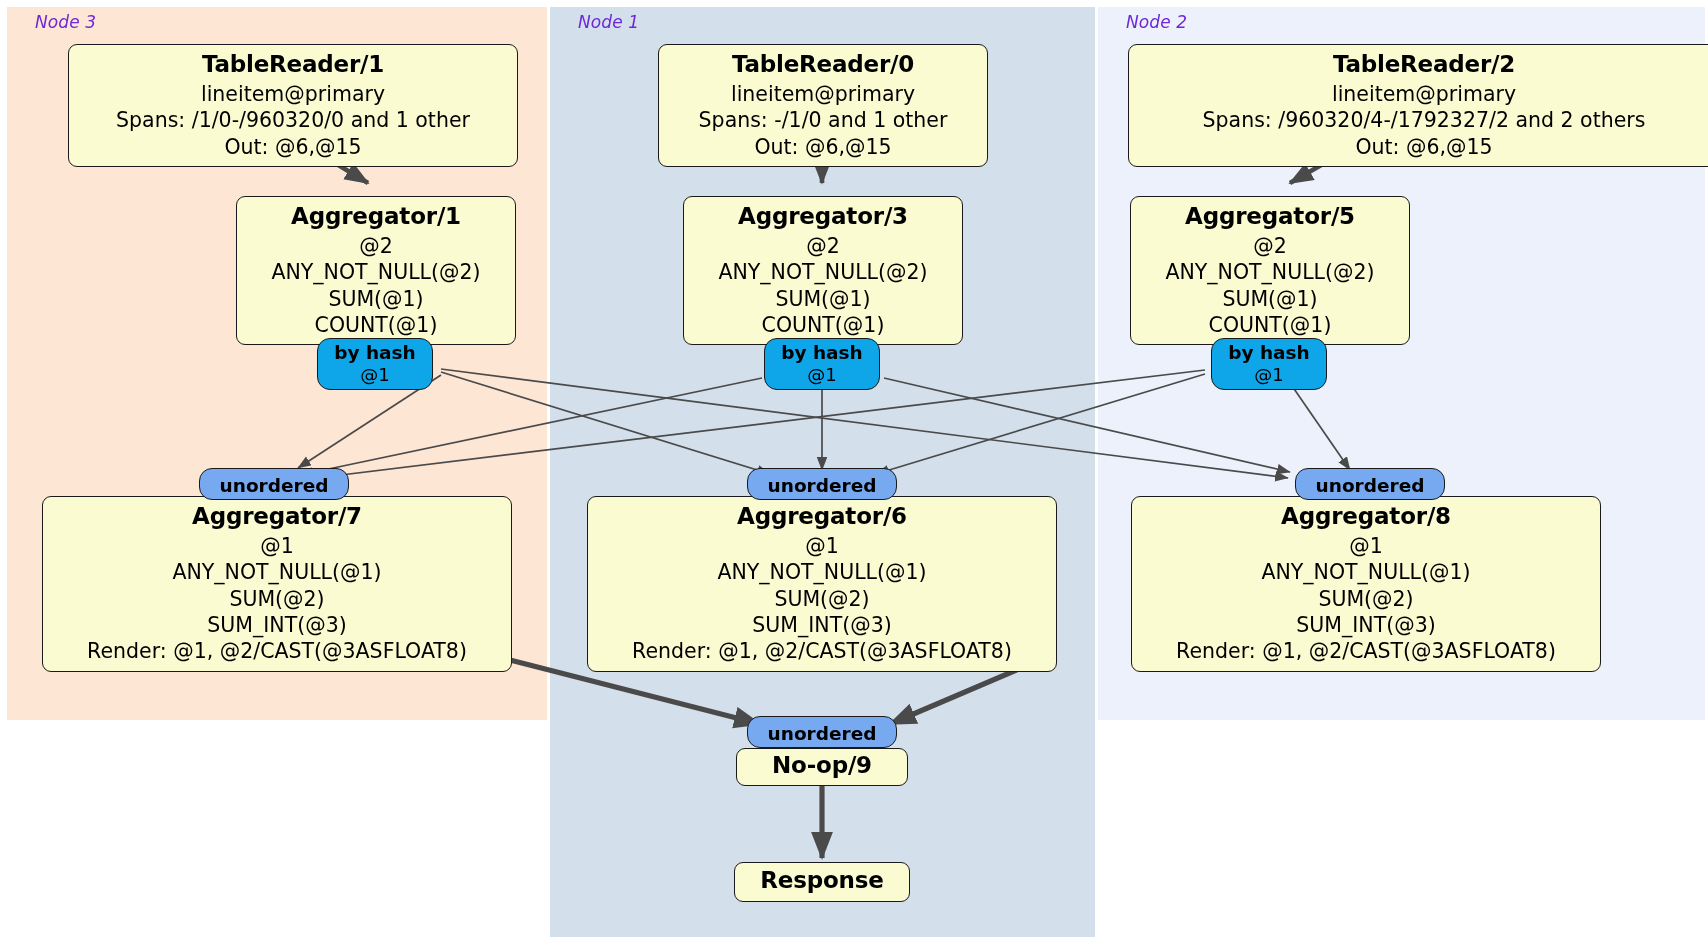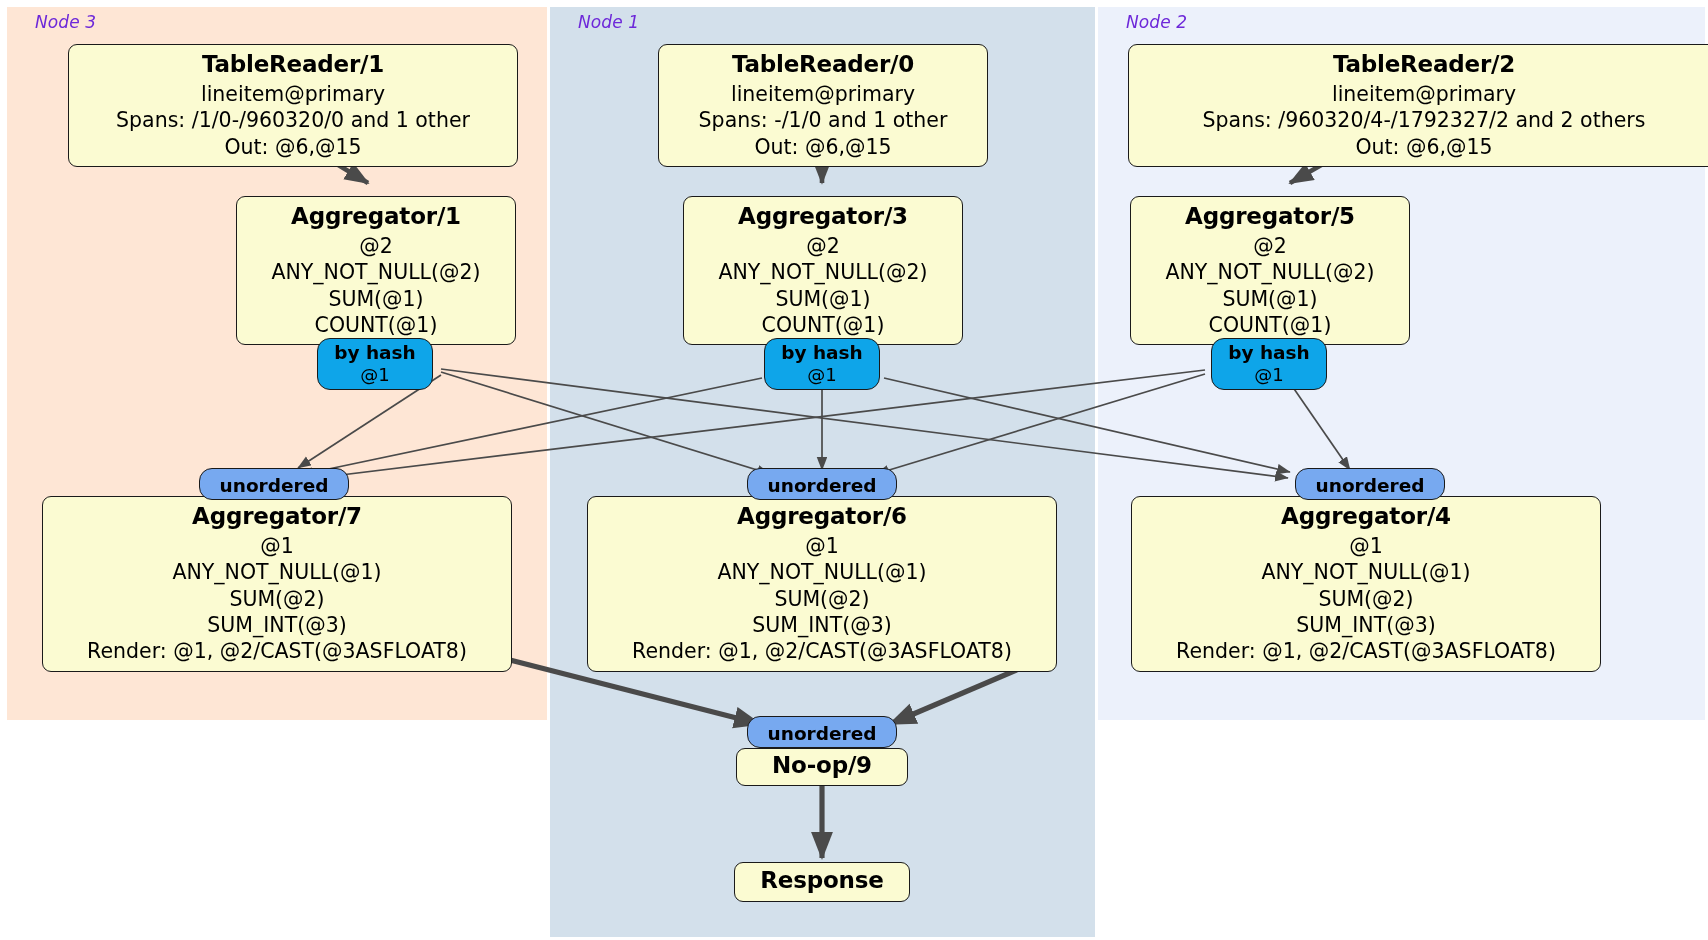--- a/index.html
+++ b/index.html
@@ -242,21 +242,21 @@
 <div class="proc" id="agg6" style="left:587px; top:496px; width:470px;">
   <div class="title">Aggregator/6</div>
   <div class="line">@1</div>
   <div class="line">ANY_NOT_NULL(@1)</div>
   <div class="line">SUM(@2)</div>
   <div class="line">SUM_INT(@3)</div>
   <div class="line">Render: @1, @2/CAST(@3ASFLOAT8)</div>
 </div>
 
 <div class="proc" id="agg8" style="left:1131px; top:496px; width:470px;">
-  <div class="title">Aggregator/4</div>
+  <div class="title">Aggregator/8</div>
   <div class="line">@1</div>
   <div class="line">ANY_NOT_NULL(@1)</div>
   <div class="line">SUM(@2)</div>
   <div class="line">SUM_INT(@3)</div>
   <div class="line">Render: @1, @2/CAST(@3ASFLOAT8)</div>
 </div>
 
 <div class="badge ordered" style="left:747px; top:716px;">
   <span>unordered</span>
 </div>

